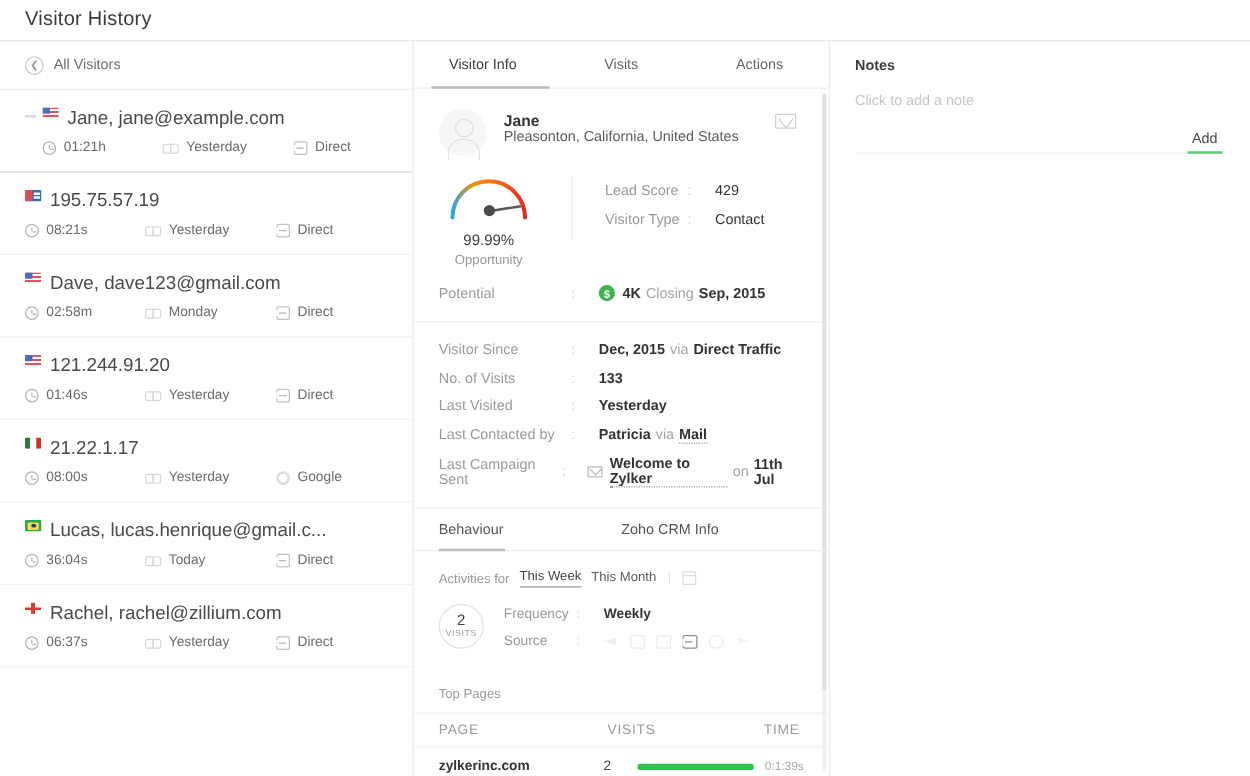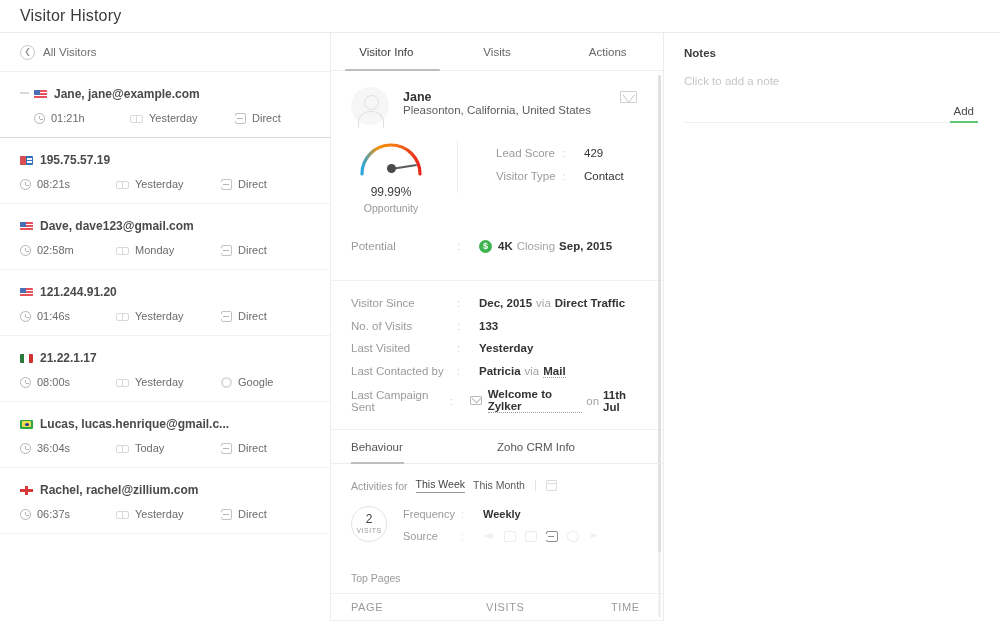--- a/index.html
+++ b/index.html
@@ -34,21 +34,21 @@
     width:15px; height:15px; border:1px solid #c8c8c8; border-radius:50%;
     display:flex; align-items:center; justify-content:center;
     color:#9a9a9a; font-size:8px; line-height:1;
   }
   .all-visitors .lbl { font-size:11.5px; color:#6e6e6e; }
 
   
   .visitor-list { flex:1; overflow:hidden; }
   .v-row { padding: 14px 20px 13px 20px; border-bottom:1px solid #f2f2f2; position:relative; }
   .v-row.selected { border-bottom:1px solid #d8d8d8; }
-  .v-top { display:flex; align-items:center; gap:7px; font-size:12px; color:#4a4a4a; height:16px;font-weight:bold; }
+  .v-top { display:flex; gap:7px; font-size:15px; color:#4a4a4a; height:16px; }
   .v-marker { position:absolute; left:20px; top:20px; width:9px; height:1.5px; background:#d9d9d9; }
   .v-row.selected .v-top { padding-left:14px; }
   .flag { width:13px; height:9px; border-radius:1px; display:inline-block; flex:none; position:relative; overflow:hidden; }
   .flag-us { background:#ffffff; }
   .flag-us:before { content:""; position:absolute; inset:0;
     background: repeating-linear-gradient(to bottom, #e8505b 0 1.6px, #ffffff 1.6px 3.2px); }
   .flag-us:after { content:""; position:absolute; left:0; top:0; width:6px; height:5px; background:#4a6fb5; }
   .flag-eu { background:#2f6fc4; }
   .flag-eu:before { content:""; position:absolute; left:0; top:0; width:6px; height:9px; background:#d94f4f;}
   .flag-eu:after { content:""; position:absolute; right:1px; top:2px; width:5px; height:2px; background:#fff; box-shadow:0 3px 0 #fff;}
@@ -104,33 +104,33 @@
 
   .score-block { display:flex; align-items:flex-start; padding:12px 20px 0 20px; }
   .gauge-wrap { width:80px; text-align:center; }
   .gauge { width:66px; height:36px; margin:4px auto 0 auto; position:relative; }
   .gauge svg { display:block; }
   .needle { position:absolute; left:33px; top:27px; width:26px; height:1.6px; background:#5b5b5b; transform-origin: 0 50%; transform: rotate(-9deg); }
   .needle-dot { position:absolute; left:29px; top:23px; width:9px; height:9px; border-radius:50%; background:#4a4a4a; }
   .g-pct { font-size:12px; color:#3d3d3d; margin-top:8px; }
   .g-label { font-size:10.5px; color:#989898; margin-top:3px; }
   .score-divider { width:1px; background:#ededed; align-self:stretch; margin:4px 0 0 26px; height:52px;}
-  .score-rows { margin-left:38px; margin-top:10px; }
+  .score-rows { margin-left:26px; margin-top:10px; }
   .srow { display:flex; align-items:center; font-size:11.5px; margin-bottom:11px; }
   .srow .k { width:66px; color:#9a9a9a; }
   .srow .sep { width:22px; color:#d0d0d0; }
   .srow .v { color:#333; }
 
   .potential { display:flex; align-items:center; padding:14px 20px 16px 20px; font-size:11.5px; border-bottom:1px solid #f0f0f0;}
   .potential .k { width:106px; color:#9a9a9a; }
   .potential .sep { width:22px; color:#d0d0d0; }
   .badge-s { width:13px; height:13px; border-radius:50%; background:#3fb34f; color:#fff; font-size:9px;
             display:inline-flex; align-items:center; justify-content:center; margin-right:6px; font-weight:bold; }
   .potential .amt { color:#333; font-weight:bold; }
-  .potential .muted { color:#a5a5a5; margin:12px 4px; }
+  .potential .muted { color:#a5a5a5; margin:0 4px; }
   .potential .dt { color:#333; font-weight:bold; }
 
   .details { padding:16px 20px 14px 20px; border-bottom:1px solid #f0f0f0; }
   .drow { display:flex; align-items:center; font-size:11.5px; margin-bottom:10.5px; }
   .drow:last-child { margin-bottom:2px; }
   .drow .k { width:106px; color:#9a9a9a; }
   .drow .sep { width:22px; color:#d0d0d0; }
   .drow .v { color:#333; font-weight:bold; }
   .drow .via { color:#a5a5a5; font-weight:normal; margin:0 4px; }
   .dotted { border-bottom:1px dotted #9d9d9d; }

